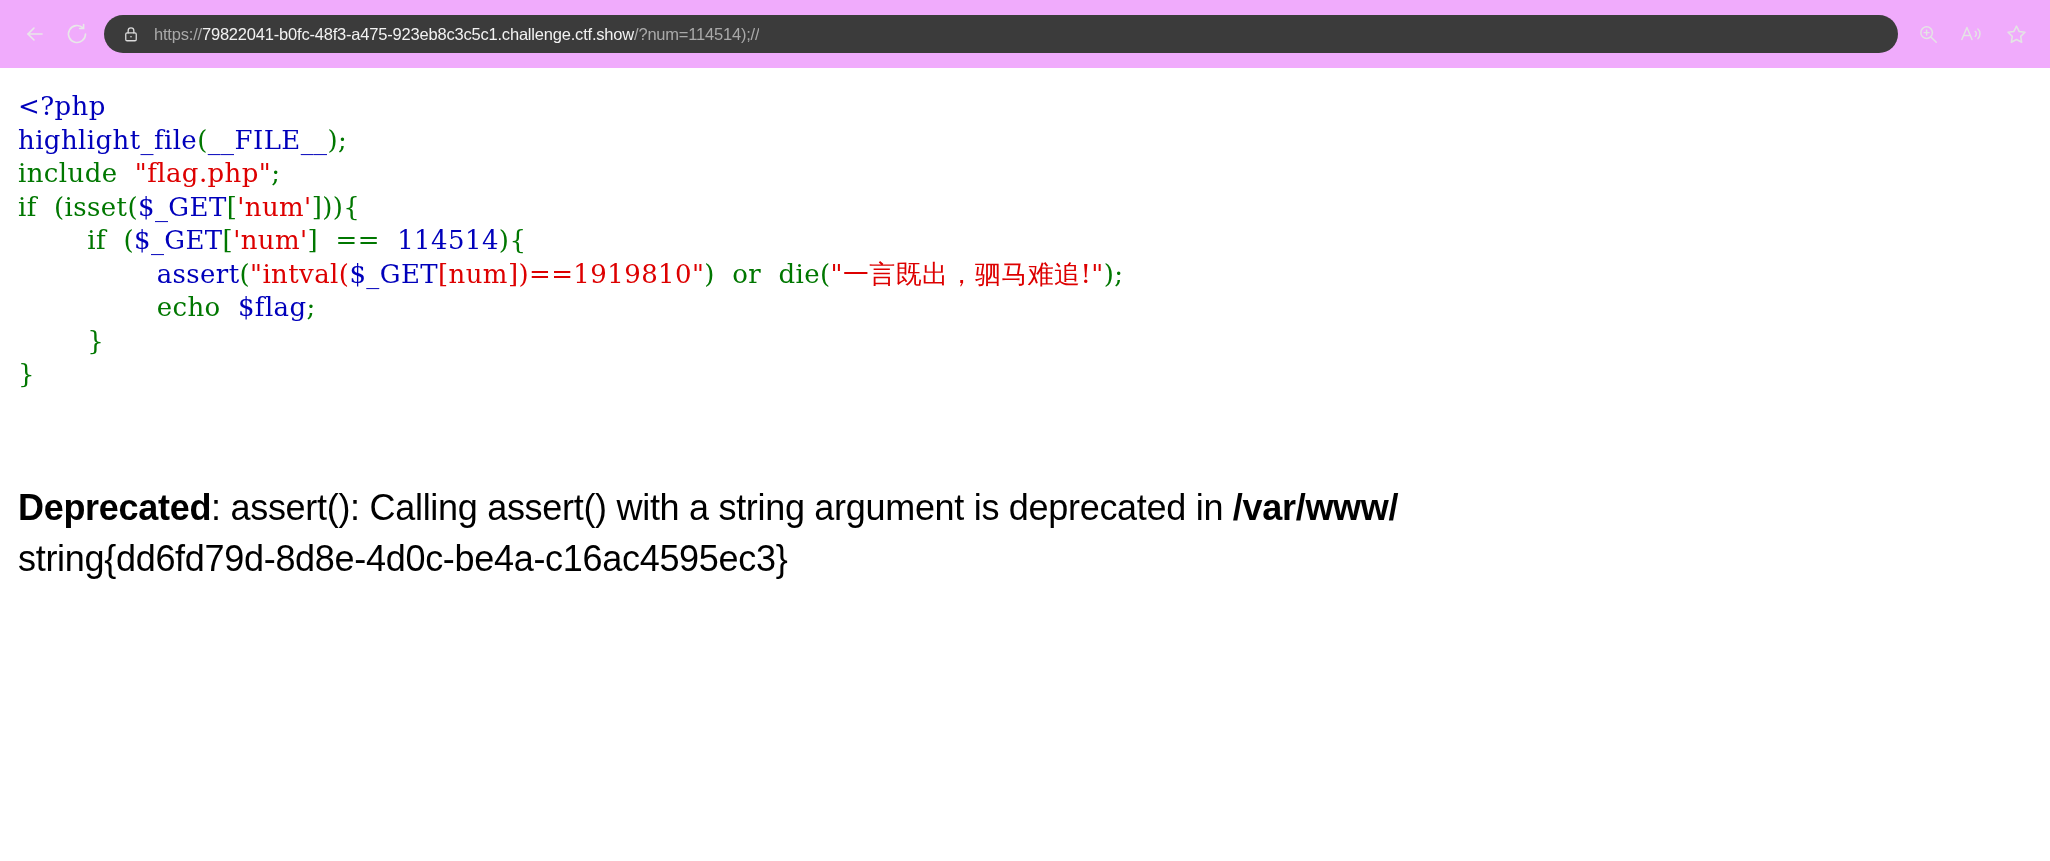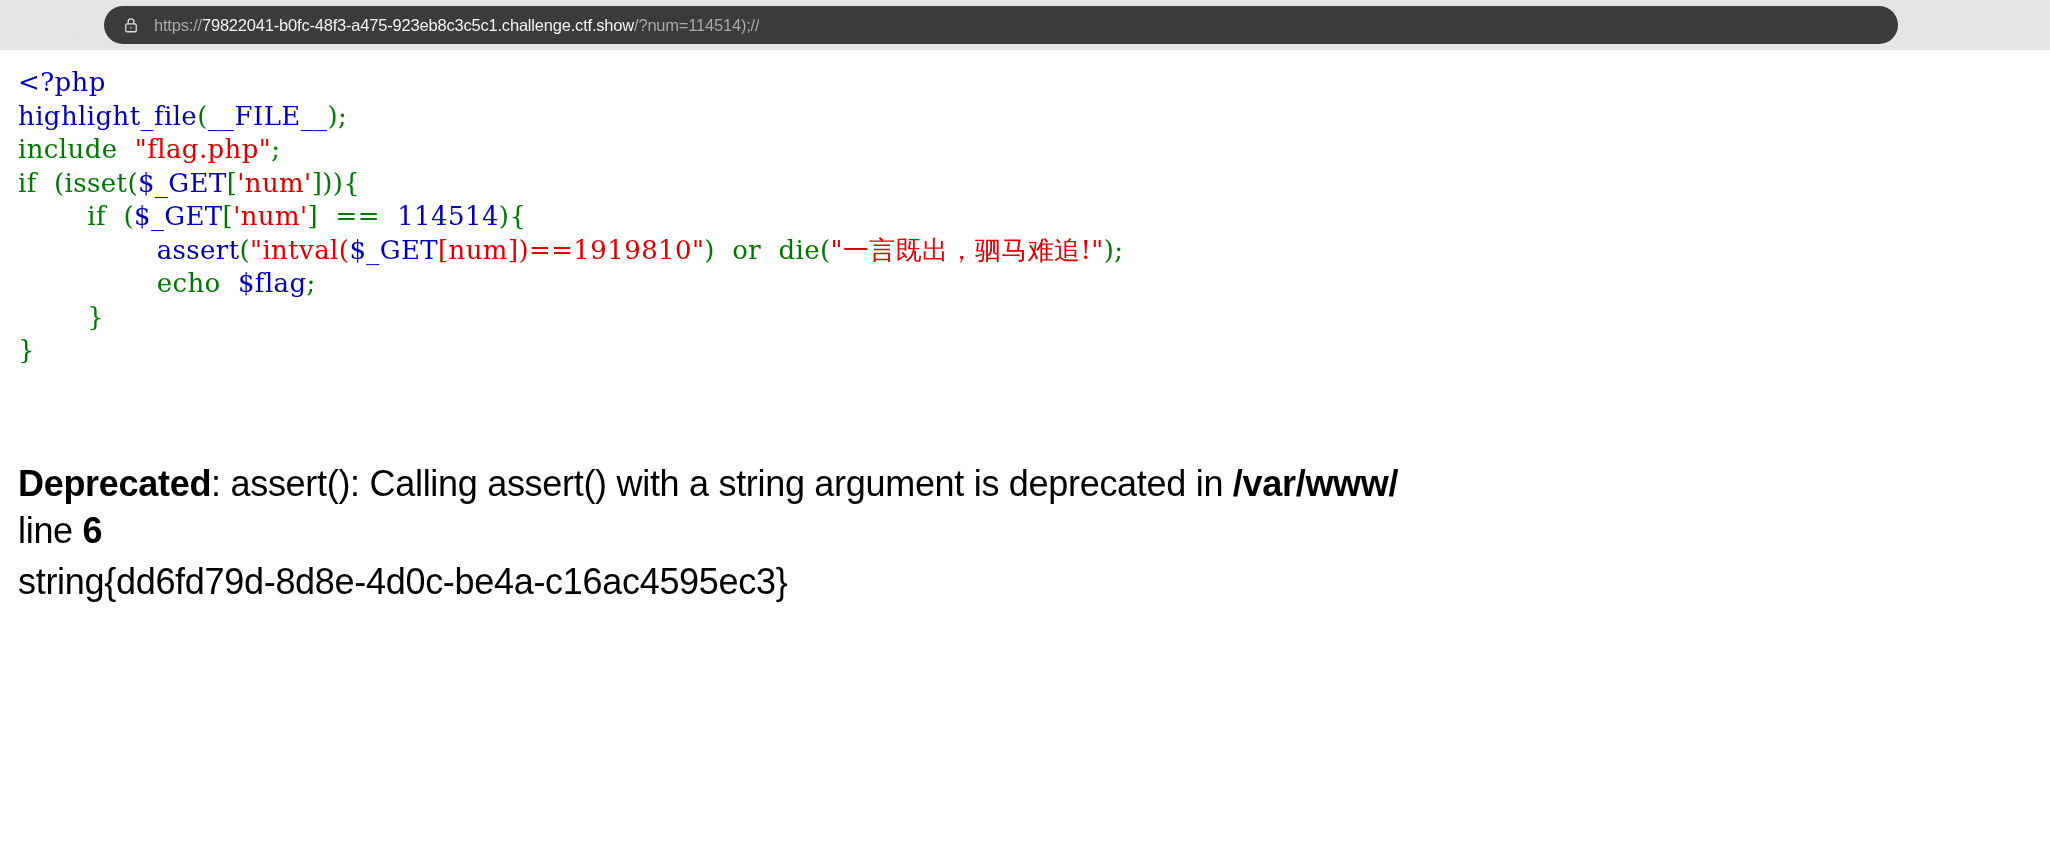--- a/index.html
+++ b/index.html
@@ -10,22 +10,22 @@
   body {
     width: 2050px;
     height: 861px;
     overflow: hidden;
     font-family: "Liberation Sans", sans-serif;
   }
 
   
   #browser-chrome {
     position: relative;
-    height: 50px;
-    background: #e5e5e5;
+    height: 68px;
+    background: #f0abfc;
     display: flex;
     align-items: center;
     padding: 0 14px;
     box-sizing: border-box;
   }
   .nav-btn {
     width: 42px;
     height: 42px;
     display: flex;
     align-items: center;
@@ -83,21 +83,21 @@
     position: relative;
     background: #ffffff;
     padding: 0;
   }
 
   #code-block {
     font-family: "DejaVu Serif", "Liberation Serif", serif;
     font-size: 26px;
     line-height: 33.5px;
     white-space: pre;
-    padding: 16px 0 0 18px;
+    padding: 22px 0 0 18px;
     letter-spacing: 0.4px;
     margin: 0;
   }
   
   .c-default { color: #0000bb; }   
   .c-keyword { color: #007700; }   
   .c-string  { color: #dd0000; }
 
   #messages {
     padding: 0 0 0 18px;
@@ -184,19 +184,16 @@
 <span><span class="c-keyword">        if </span><span class="c-keyword"> (</span><span class="c-default">$_GET</span><span class="c-keyword">[</span><span class="c-string">'num'</span><span class="c-keyword">] </span><span class="c-keyword"> == </span><span class="c-default"> 114514</span><span class="c-keyword">){</span></span>
 <span><span class="c-keyword">                </span><span class="c-default">assert</span><span class="c-keyword">(</span><span class="c-string">"intval(</span><span class="c-default">$_GET</span><span class="c-string">[num])==1919810"</span><span class="c-keyword">) </span><span class="c-keyword"> or </span><span class="c-keyword"> die(</span><span class="c-string">"一言既出，驷马难追!"</span><span class="c-keyword">);</span></span>
 <span><span class="c-keyword">                echo </span><span class="c-default"> $flag</span><span class="c-keyword">;</span></span>
 <span><span class="c-keyword">        }</span></span>
 <span><span class="c-keyword">}</span></span></pre>
 
   <div id="messages">
     <div id="deprecated-line">
       <b>Deprecated</b><span>: assert(): Calling assert() with a string argument is deprecated in </span><b>/var/www/</b>
     </div>
-    <div id="deprecated-line">
-      <span>line </span><b>6</b>
-    </div>
     <div id="flag-line">string{dd6fd79d-8d8e-4d0c-be4a-c16ac4595ec3}</div>
   </div>
 
 </div>
 
 </body></html>

